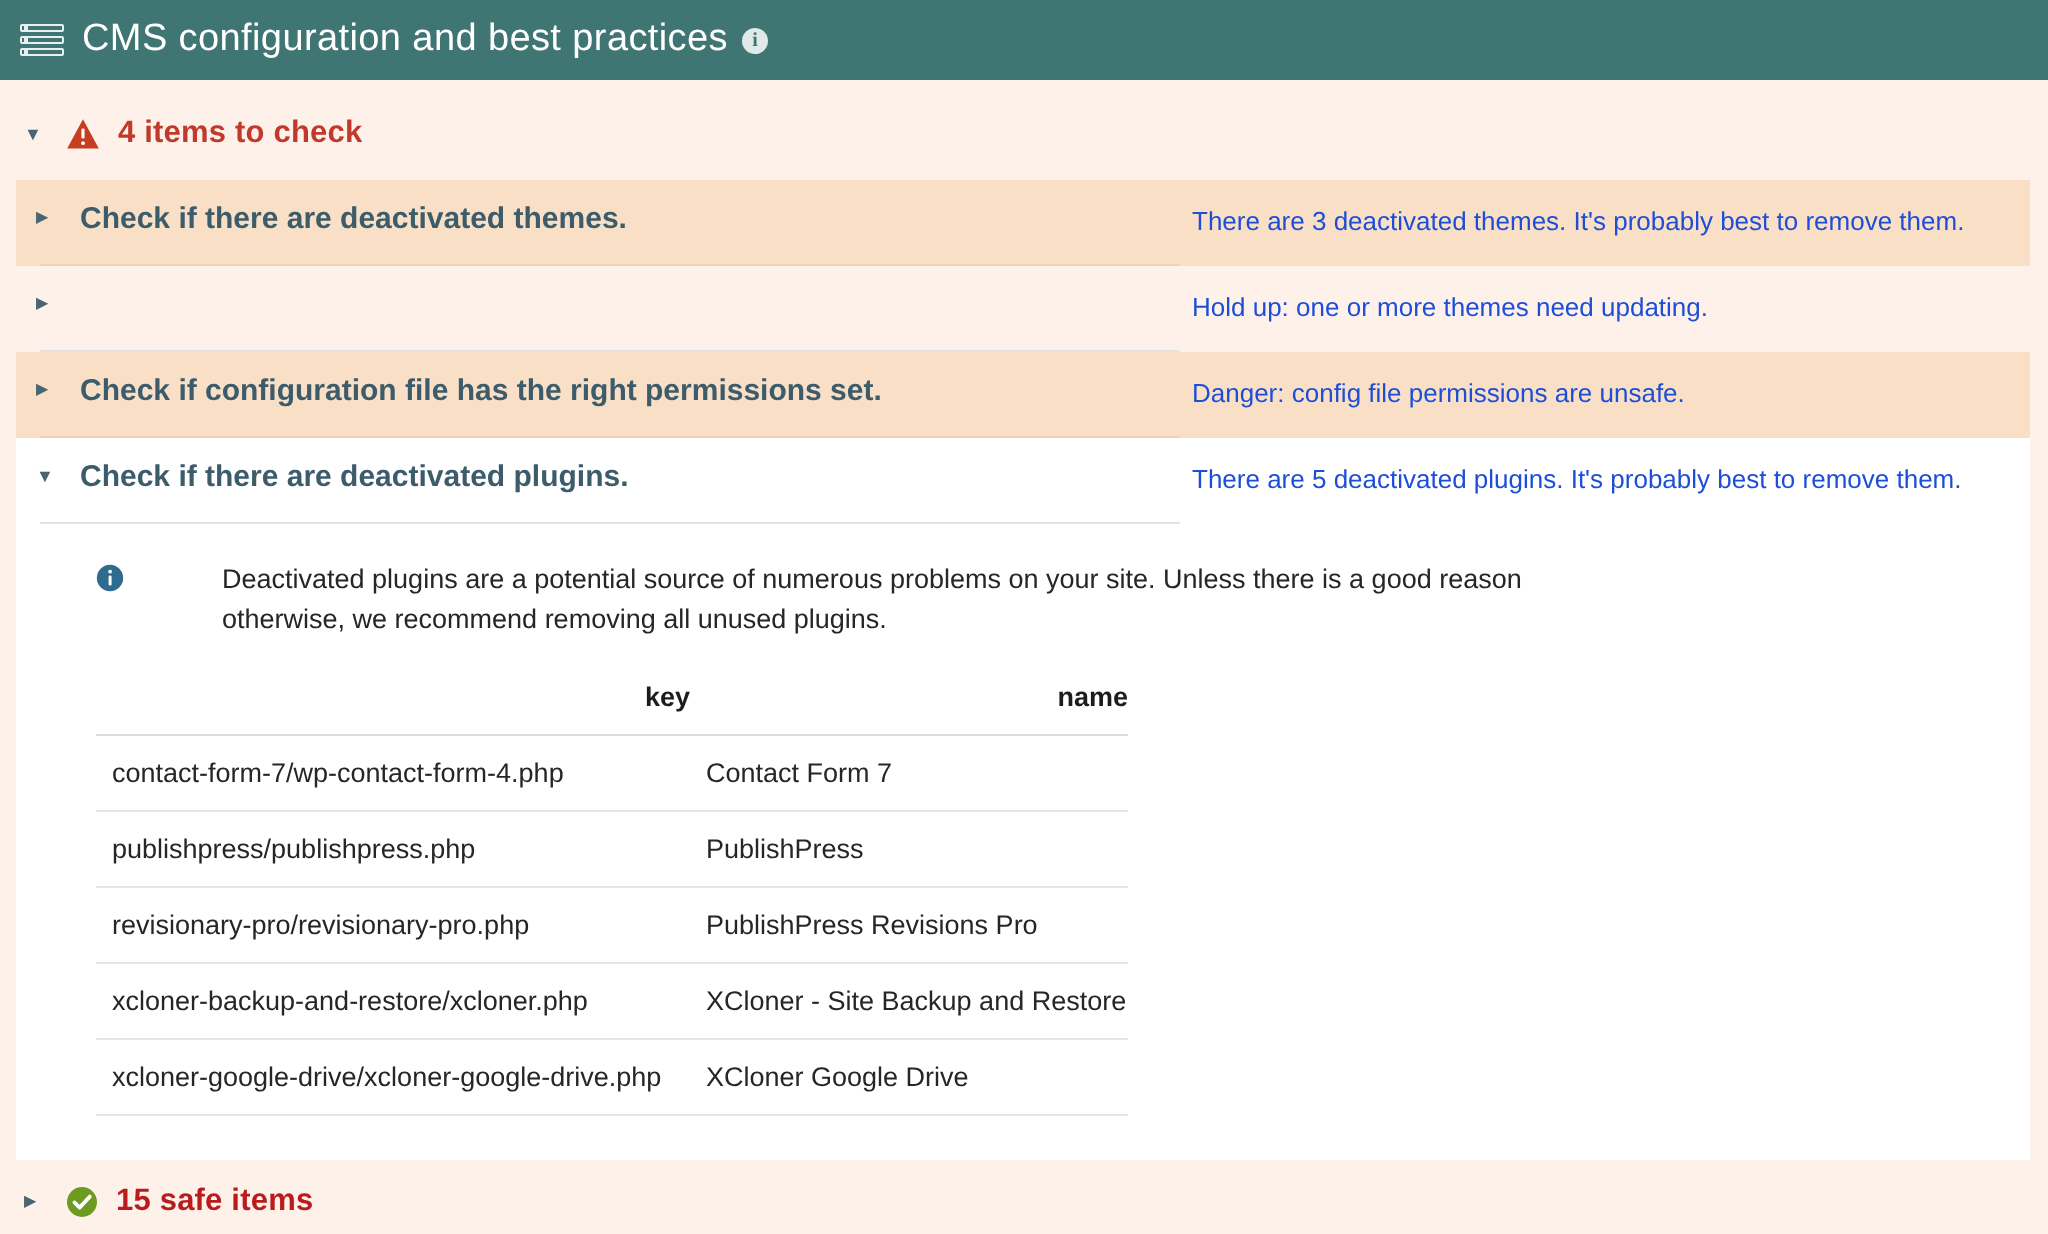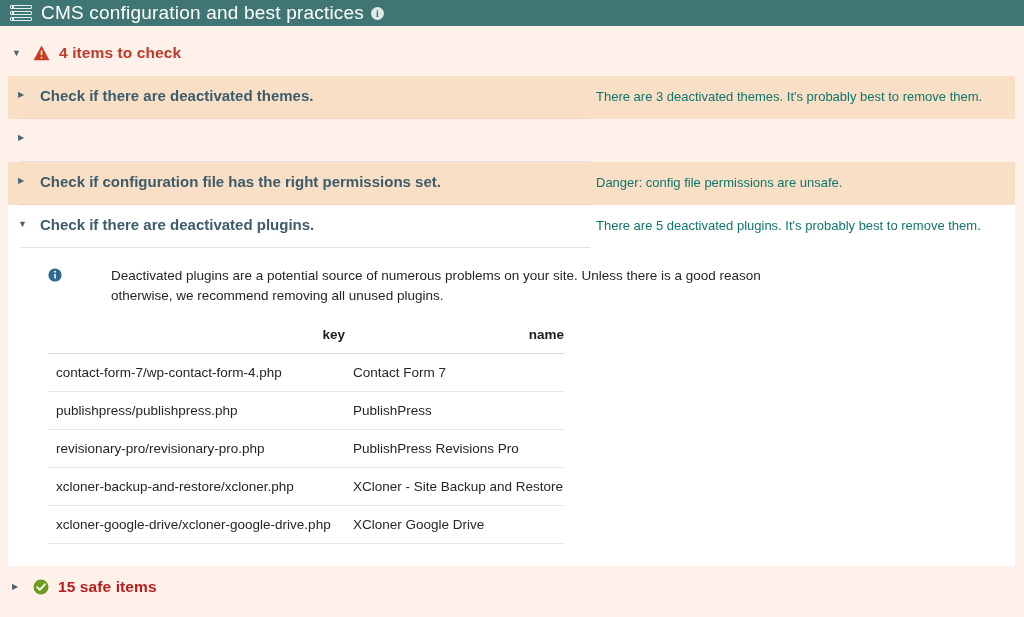--- a/index.html
+++ b/index.html
@@ -6,21 +6,21 @@
   html, body {
     margin: 0; padding: 0;
     width: 1024px; height: 617px;
     overflow: hidden;
     background: #fdf1ea;
     font-family: "Liberation Sans", sans-serif;
   }
 
   
   .titlebar {
-    height: 26px;
+    height: 40px;
     background: #3f7573;
     display: flex;
     align-items: center;
     padding: 0 0 0 10px;
     color: #ffffff;
   }
   .titlebar .server-icon {
     width: 22px; height: 22px;
     margin-right: 9px;
     display: flex; flex-direction: column; justify-content: center;
@@ -139,21 +139,21 @@
     font-size: 15px;
     font-weight: bold;
     color: #3d5c6b;
     margin-left: 8px;
     line-height: 1.25;
   }
 
   .check-right {
     padding: 13px 12px 11px 0;
     font-size: 13px;
-    color: #0f766e;
+    color: #1d4ed8;
     line-height: 1.3;
   }
 
   .row-sep {
     position: absolute;
     left: 20px;
     right: 0;
     bottom: 0;
     height: 1px;
     background: #e3e3e3;
@@ -252,20 +252,21 @@
         <span class="check-label">Check if there are deactivated themes.</span>
       </div>
       <div class="check-right">There are 3 deactivated themes. It's probably best to remove them.</div>
       <div class="row-sep sep-left"></div>
     </div>
 
     <div class="check-row">
       <div class="check-left">
         <span class="caret right"></span>
       </div>
+      <div class="check-right">Hold up: one or more themes need updating.</div>
       <div class="row-sep sep-left"></div>
     </div>
 
     <div class="check-row alt">
       <div class="check-left">
         <span class="caret right"></span>
         <span class="check-label">Check if configuration file has the right permissions set.</span>
       </div>
       <div class="check-right">Danger: config file permissions are unsafe.</div>
       <div class="row-sep sep-left"></div>

